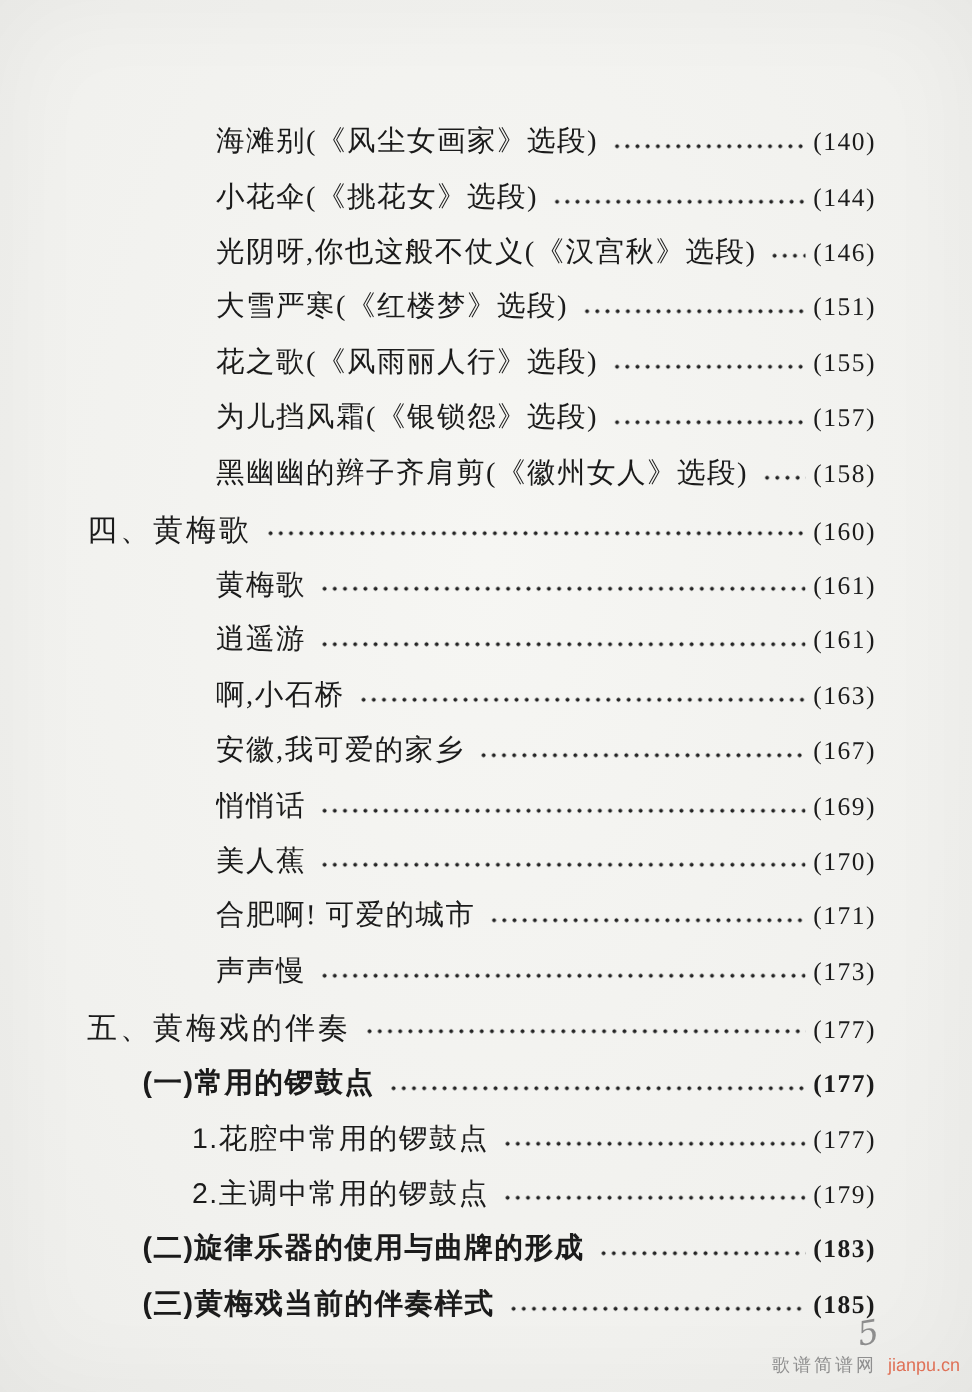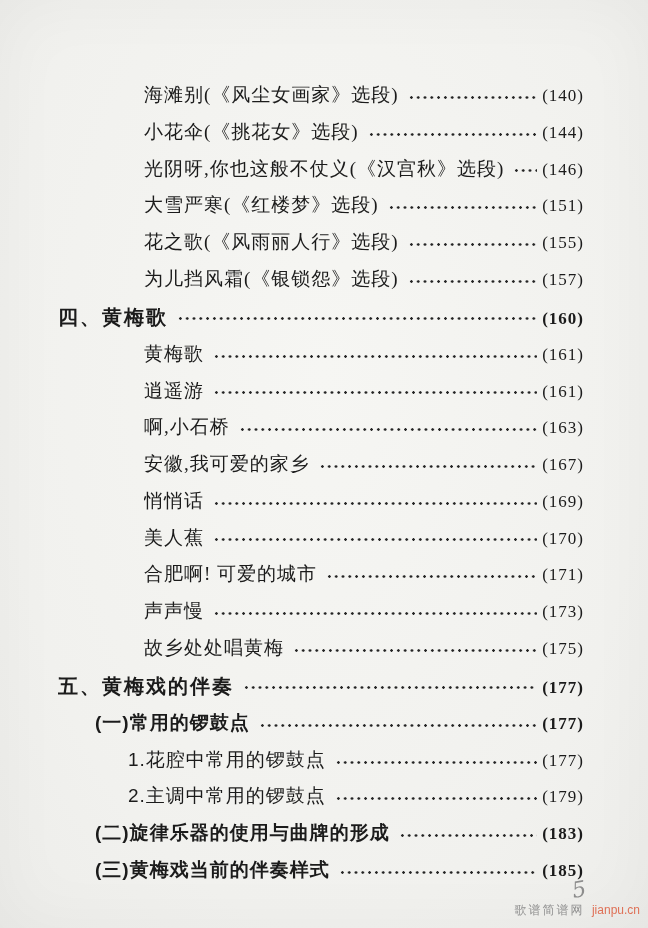--- a/index.html
+++ b/index.html
@@ -47,21 +47,21 @@
     background-repeat: repeat-x;
     background-position: 0 50%;
   }
   .row .pagenum {
     flex: 0 0 auto;
     font-family: "Liberation Serif", "DejaVu Serif", serif;
     font-size: 17px;
     letter-spacing: 1px;
   }
   
-  .lv-h1 { font-family: "Liberation Sans", "DejaVu Sans", sans-serif; font-weight: 700; font-size: 20px; }
+  .lv-h1 { font-family: "Liberation Sans", "DejaVu Sans", sans-serif; font-weight: 400; font-size: 20px; }
   .lv-h1 .label { letter-spacing: 2px; }
   .lv-h2 { padding-left: 37px; font-family: "Liberation Sans", "DejaVu Sans", sans-serif; font-weight: 600; }
   .lv-h3 { padding-left: 70px; font-family: "Liberation Sans", "DejaVu Sans", sans-serif; font-weight: 500; }
   .lv-song { padding-left: 86px; }
   .lv-song .label { font-style: normal; }
   
   .printed-pageno {
     position: absolute;
     right: 62px;
     bottom: 26px;
@@ -110,20 +110,25 @@
       <div class="row lv-song">
     <span class="label">花之歌(《风雨丽人行》选段)</span>
     <span class="leader"></span>
     <span class="pagenum">(155)</span>
   </div>
       <div class="row lv-song">
     <span class="label">为儿挡风霜(《银锁怨》选段)</span>
     <span class="leader"></span>
     <span class="pagenum">(157)</span>
   </div>
+      <div class="row lv-song">
+    <span class="label">黑幽幽的辫子齐肩剪(《徽州女人》选段)</span>
+    <span class="leader"></span>
+    <span class="pagenum">(158)</span>
+  </div>
       <div class="row lv-h1">
     <span class="label">四、黄梅歌</span>
     <span class="leader"></span>
     <span class="pagenum">(160)</span>
   </div>
       <div class="row lv-song">
     <span class="label">黄梅歌</span>
     <span class="leader"></span>
     <span class="pagenum">(161)</span>
   </div>
@@ -154,25 +159,20 @@
   </div>
       <div class="row lv-song">
     <span class="label">合肥啊! 可爱的城市</span>
     <span class="leader"></span>
     <span class="pagenum">(171)</span>
   </div>
       <div class="row lv-song">
     <span class="label">声声慢</span>
     <span class="leader"></span>
     <span class="pagenum">(173)</span>
-  </div>
-      <div class="row lv-song">
-    <span class="label">故乡处处唱黄梅</span>
-    <span class="leader"></span>
-    <span class="pagenum">(175)</span>
   </div>
       <div class="row lv-h1">
     <span class="label">五、黄梅戏的伴奏</span>
     <span class="leader"></span>
     <span class="pagenum">(177)</span>
   </div>
       <div class="row lv-h2">
     <span class="label">(一)常用的锣鼓点</span>
     <span class="leader"></span>
     <span class="pagenum">(177)</span>

